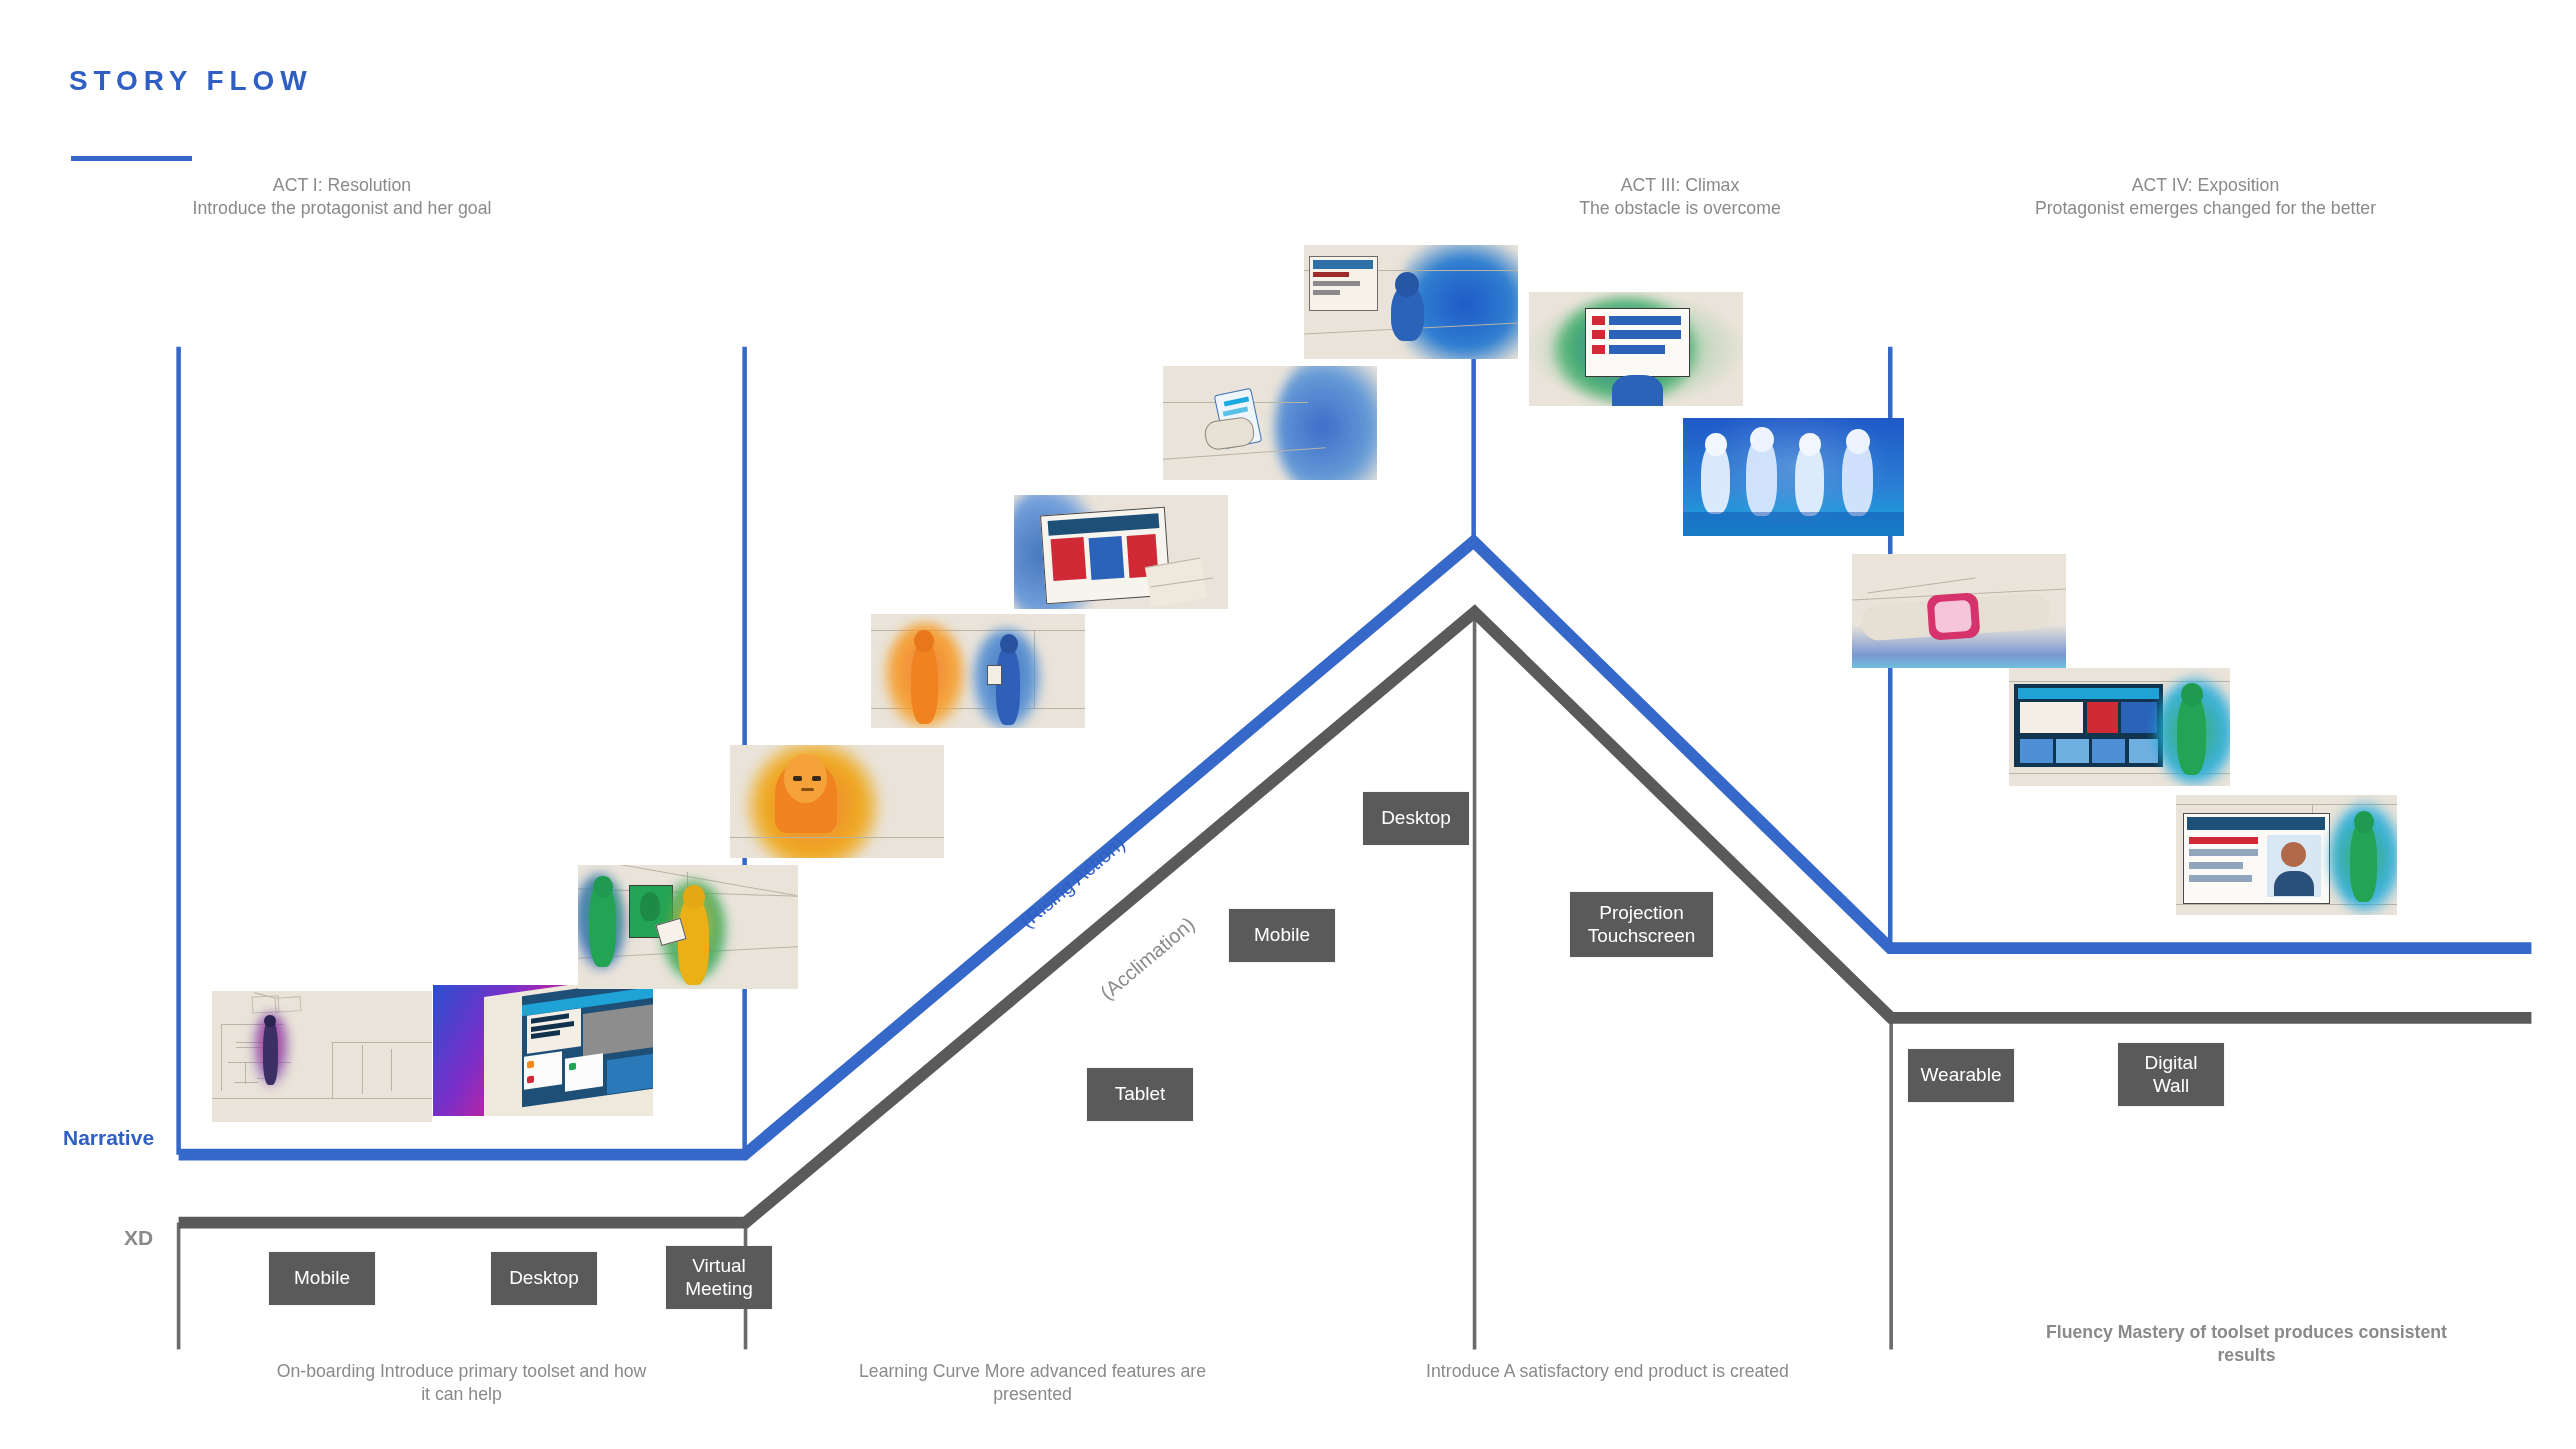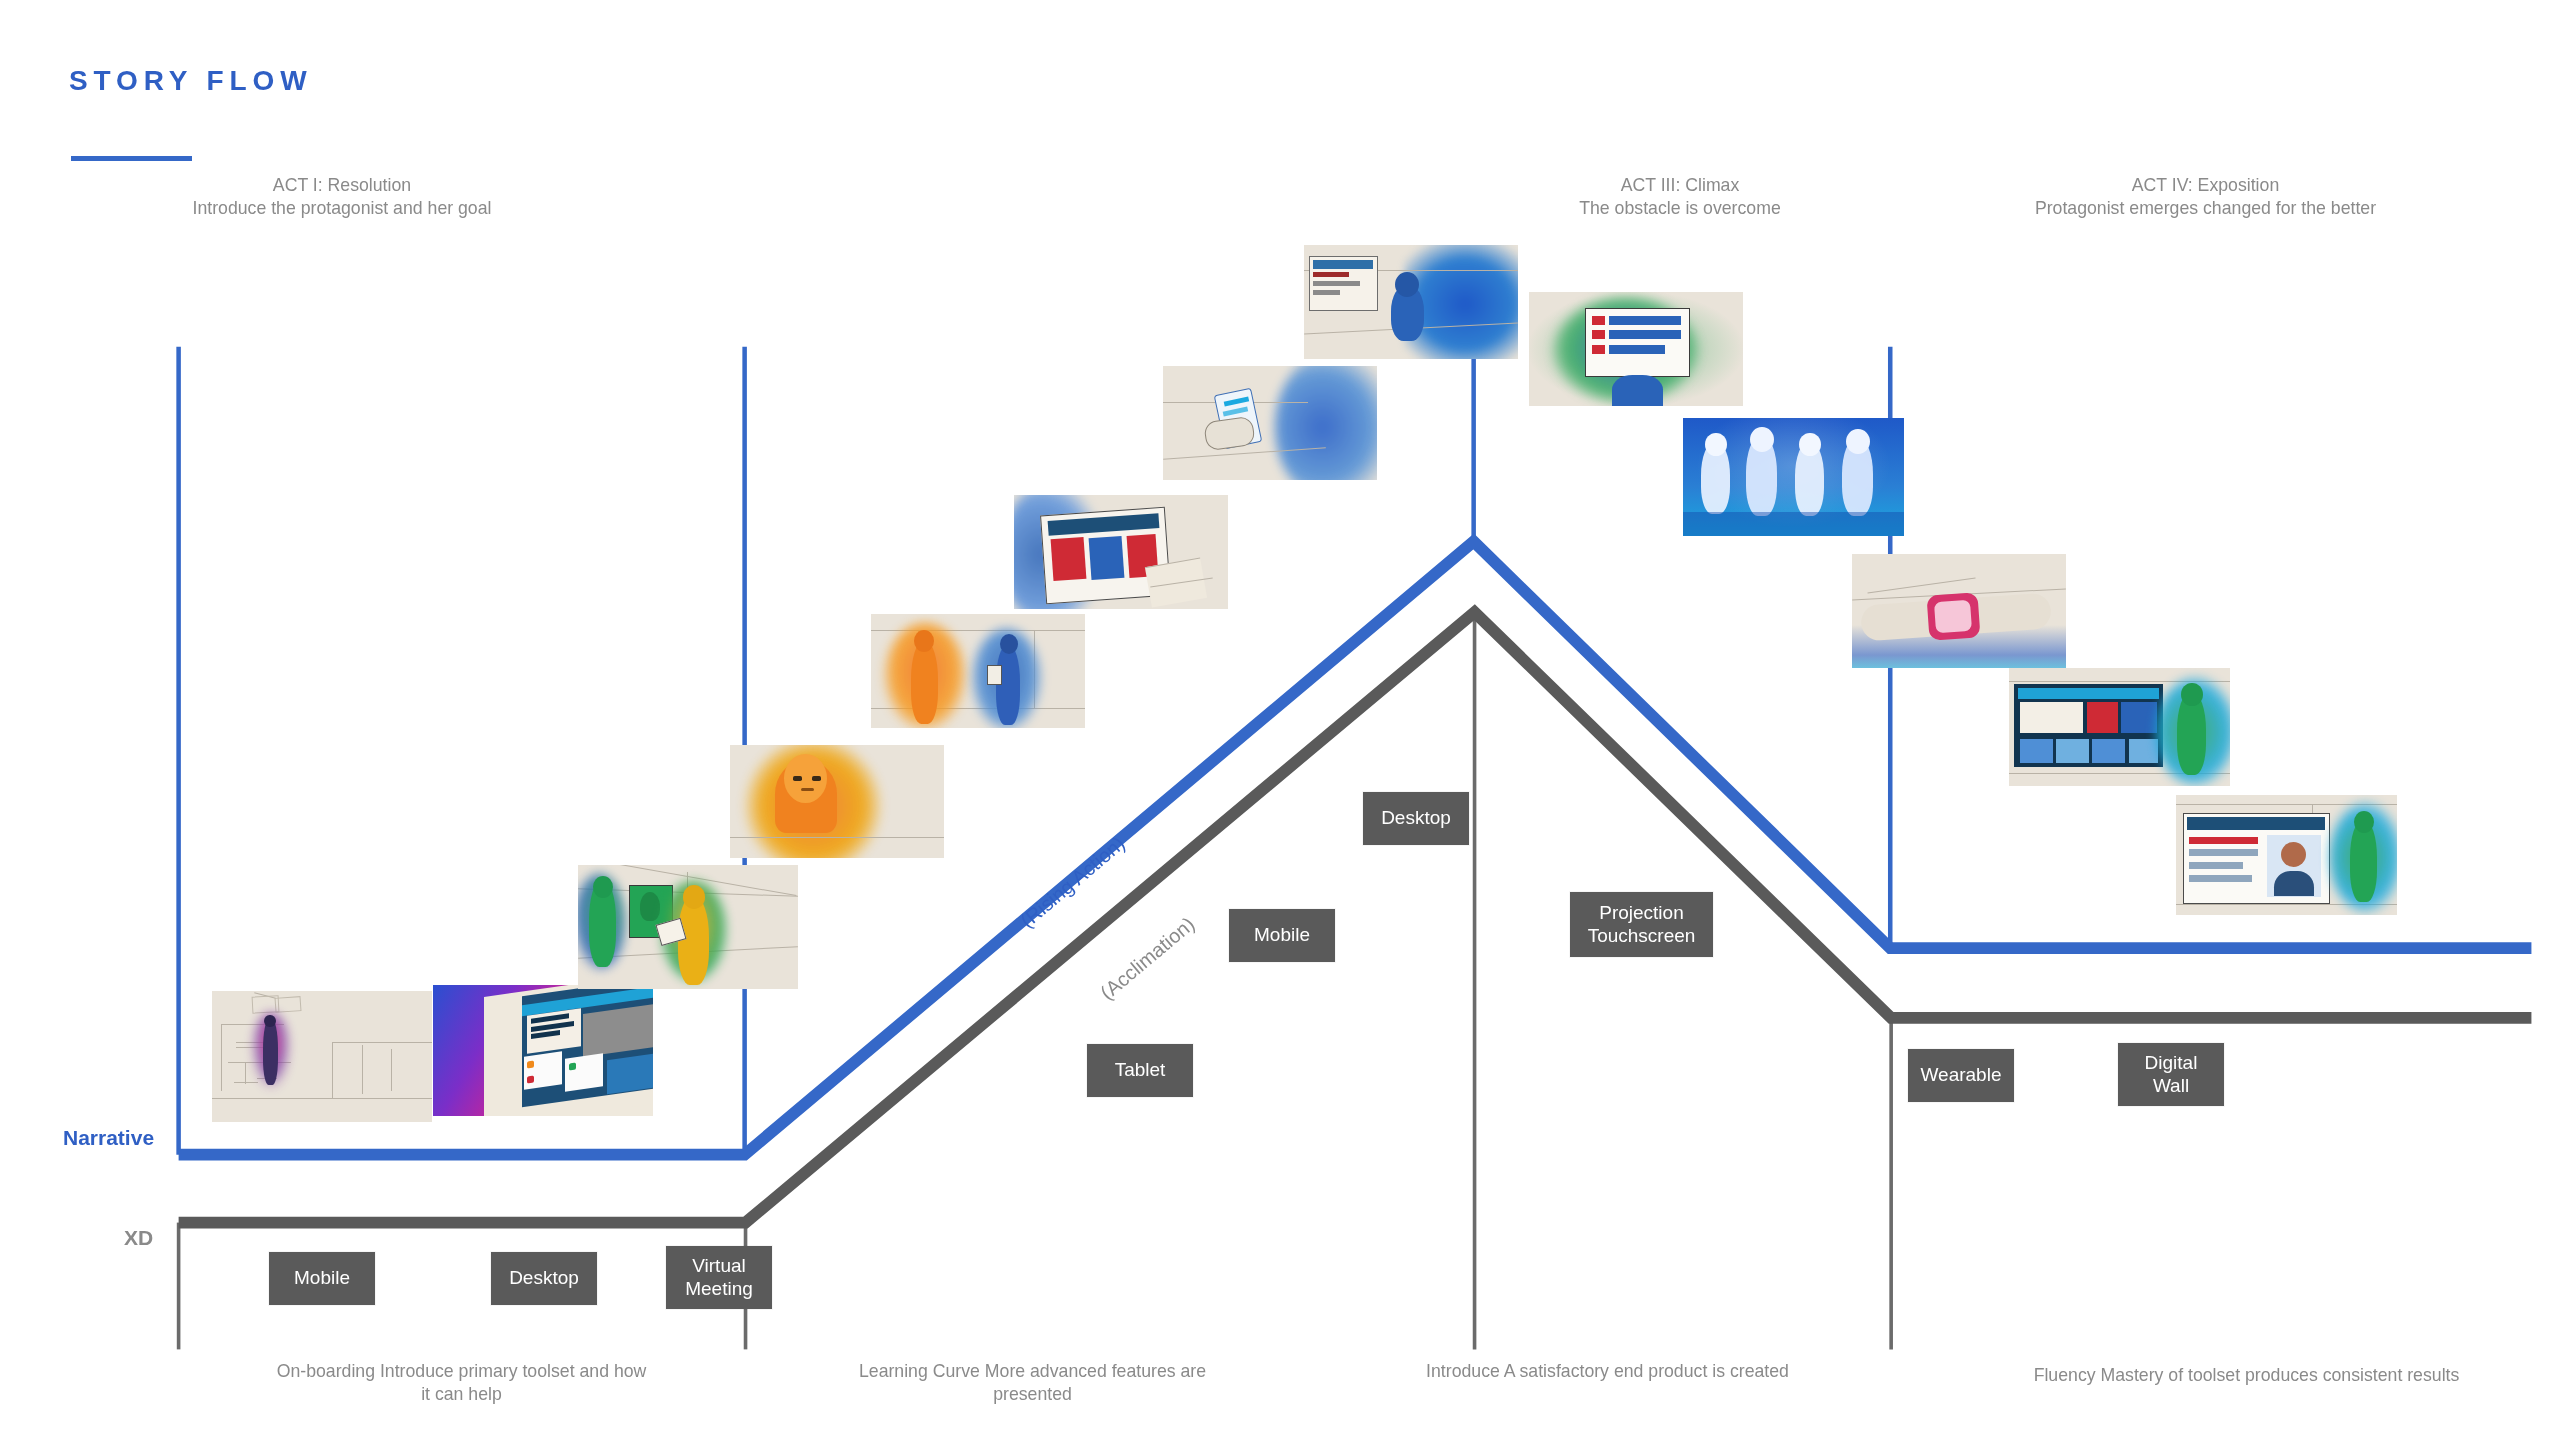--- a/index.html
+++ b/index.html
@@ -97,21 +97,21 @@
     <span class="s">Introduce primary toolset and how it can help</span>
   </div>
   <div class="stage-head" style="left:847px;top:1360px;width:371px;">
     <span class="t">Learning Curve</span>
     <span class="s">More advanced features are presented</span>
   </div>
   <div class="stage-head" style="left:1422px;top:1360px;width:371px;">
     <span class="t">Introduce</span>
     <span class="s">A satisfactory end product is created</span>
   </div>
-  <div class="stage-head" style="left:2020px;top:1364px;width:453px;">
+  <div class="stage-head" style="left:2020px;top:1321px;width:453px;font-weight:bold;">
     <span class="t">Fluency</span>
     <span class="s">Mastery of toolset produces consistent results</span>
   </div>
 
   <svg width="2576" height="1449" style="position:absolute;left:0;top:0;" viewBox="0 0 2844 1600">
 
     <line x1="197" y1="383" x2="197" y2="1275" stroke="#3568c8" stroke-width="5"></line>
     <line x1="822" y1="383" x2="822" y2="1275" stroke="#3568c8" stroke-width="5"></line>
     <line x1="1627" y1="383" x2="1627" y2="600" stroke="#3568c8" stroke-width="5"></line>
     <line x1="2087" y1="383" x2="2087" y2="1047" stroke="#3568c8" stroke-width="5"></line>
@@ -137,21 +137,21 @@
     </div>
 
   <div class="chip" style="left:491px;top:1252px;width:106px;height:53px;">
     <span>Desktop</span>
     </div>
 
   <div class="chip" style="left:666px;top:1246px;width:106px;height:63px;white-space:pre-line;">
     <span>Virtual
 Meeting</span></div>
 
-  <div class="chip" style="left:1087px;top:1044px;width:106px;height:53px;">
+  <div class="chip" style="left:1087px;top:1068px;width:106px;height:53px;">
     <span>Tablet</span>
     </div>
 
   <div class="chip" style="left:1229px;top:909px;width:106px;height:53px;">
     <span>Mobile</span>
     </div>
 
   <div class="chip" style="left:1363px;top:792px;width:106px;height:53px;">
     <span>Desktop</span>
     </div>

